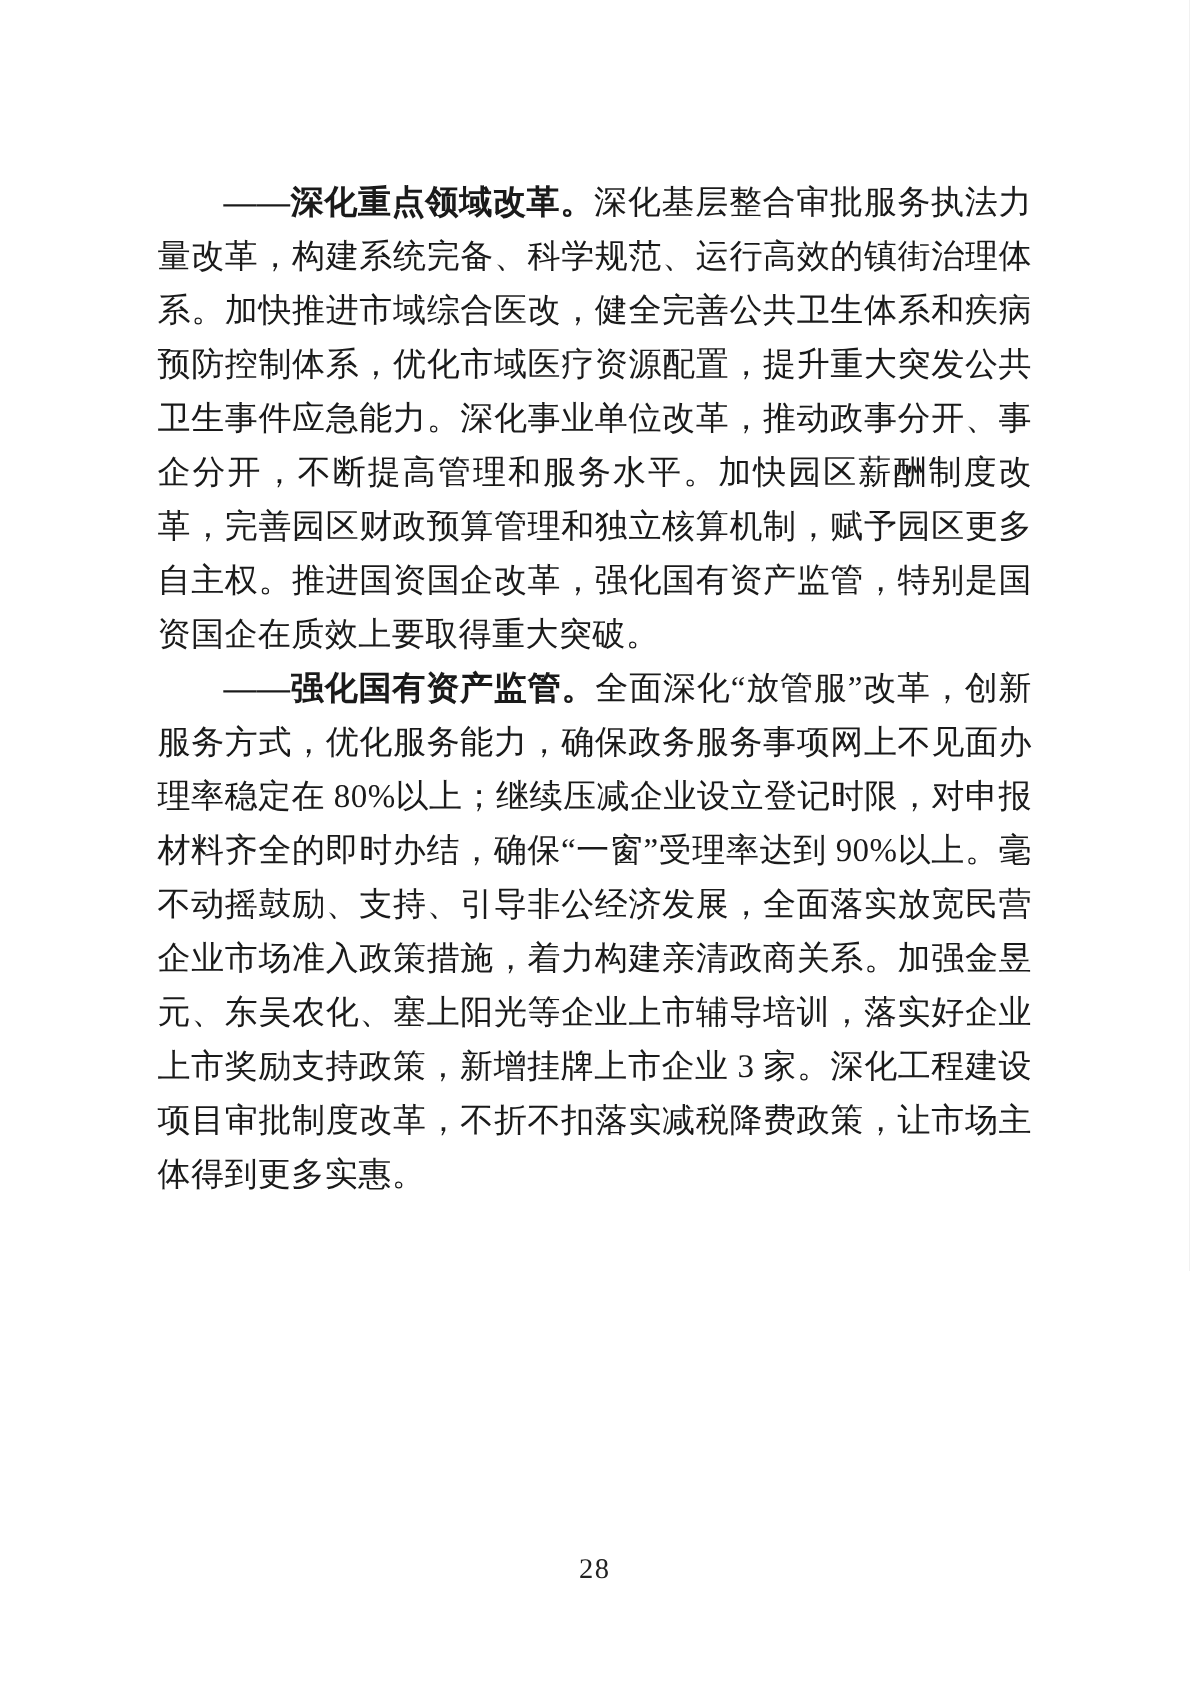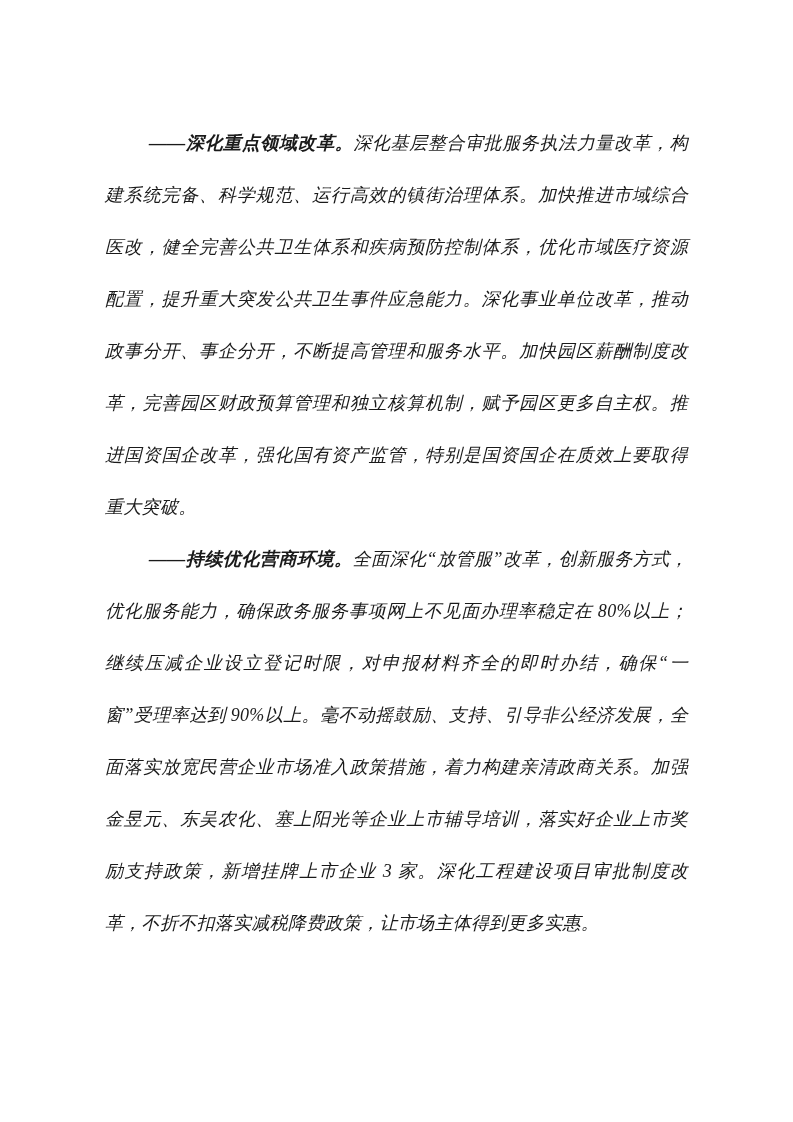--- a/index.html
+++ b/index.html
@@ -19,28 +19,27 @@
   }
   .content {
     position: absolute;
     left: 105px;
     top: 117px;
     width: 583px;
   }
   .para {
     margin: 0;
     padding: 0;
-    font-size: 18px;
-    line-height: 52px;
+    font-size: 22px;
+    line-height: 36px;
     text-align: justify;
     text-justify: inter-ideograph;
     text-indent: 44px;
     letter-spacing: 0.3px;
     word-break: break-all;
-    font-style: italic;
   }
   .para .lead {
     font-weight: bold;
     font-family: "Liberation Serif", "DejaVu Serif", serif;
   }
   .page-number {
     position: absolute;
     top: 1036px;
     left: 0;
     width: 100%;
@@ -51,18 +50,19 @@
   }
 </style>
 </head>
 <body>
 
 <div class="page">
   <div class="content">
 
     <p class="para"><span class="lead">——深化重点领域改革。</span><span>深化基层整合审批服务执法力量改革，构建系统完备、科学规范、运行高效的镇街治理体系。加快推进市域综合医改，健全完善公共卫生体系和疾病预防控制体系，优化市域医疗资源配置，提升重大突发公共卫生事件应急能力。深化事业单位改革，推动政事分开、事企分开，不断提高管理和服务水平。加快园区薪酬制度改革，完善园区财政预算管理和独立核算机制，赋予园区更多自主权。推进国资国企改革，强化国有资产监管，特别是国资国企在质效上要取得重大突破。</span></p>
 
-    <p class="para"><span class="lead">——持续优化营商环境。</span><span>全面深化“放管服”改革，创新服务方式，优化服务能力，确保政务服务事项网上不见面办理率稳定在 80%以上；继续压减企业设立登记时限，对申报材料齐全的即时办结，确保“一窗”受理率达到 90%以上。毫不动摇鼓励、支持、引导非公经济发展，全面落实放宽民营企业市场准入政策措施，着力构建亲清政商关系。加强金昱元、东吴农化、塞上阳光等企业上市辅导培训，落实好企业上市奖励支持政策，新增挂牌上市企业 3 家。深化工程建设项目审批制度改革，不折不扣落实减税降费政策，让市场主体得到更多实惠。</span></p>
+    <p class="para"><span class="lead">——强化国有资产监管。</span><span>全面深化“放管服”改革，创新服务方式，优化服务能力，确保政务服务事项网上不见面办理率稳定在 80%以上；继续压减企业设立登记时限，对申报材料齐全的即时办结，确保“一窗”受理率达到 90%以上。毫不动摇鼓励、支持、引导非公经济发展，全面落实放宽民营企业市场准入政策措施，着力构建亲清政商关系。加强金昱元、东吴农化、塞上阳光等企业上市辅导培训，落实好企业上市奖励支持政策，新增挂牌上市企业 3 家。深化工程建设项目审批制度改革，不折不扣落实减税降费政策，让市场主体得到更多实惠。</span></p>
 
 
   </div>
 
+  <div class="page-number">28</div>
 </div>
 
 </body></html>

